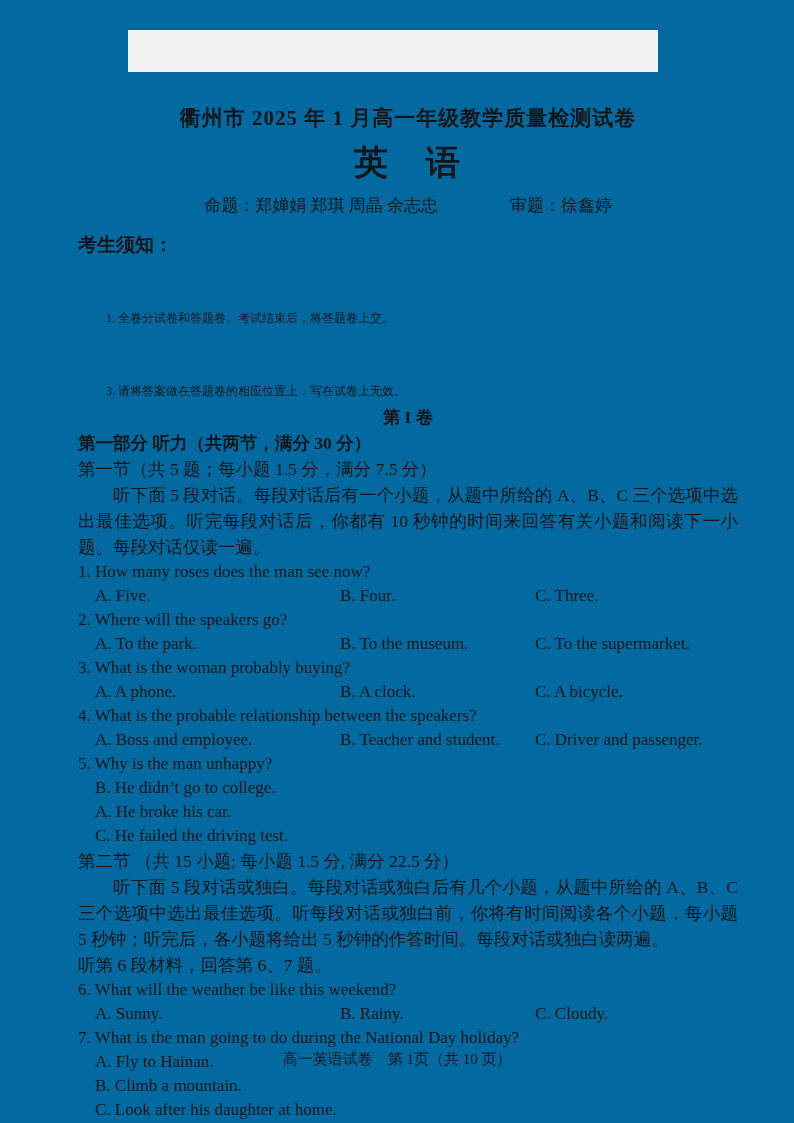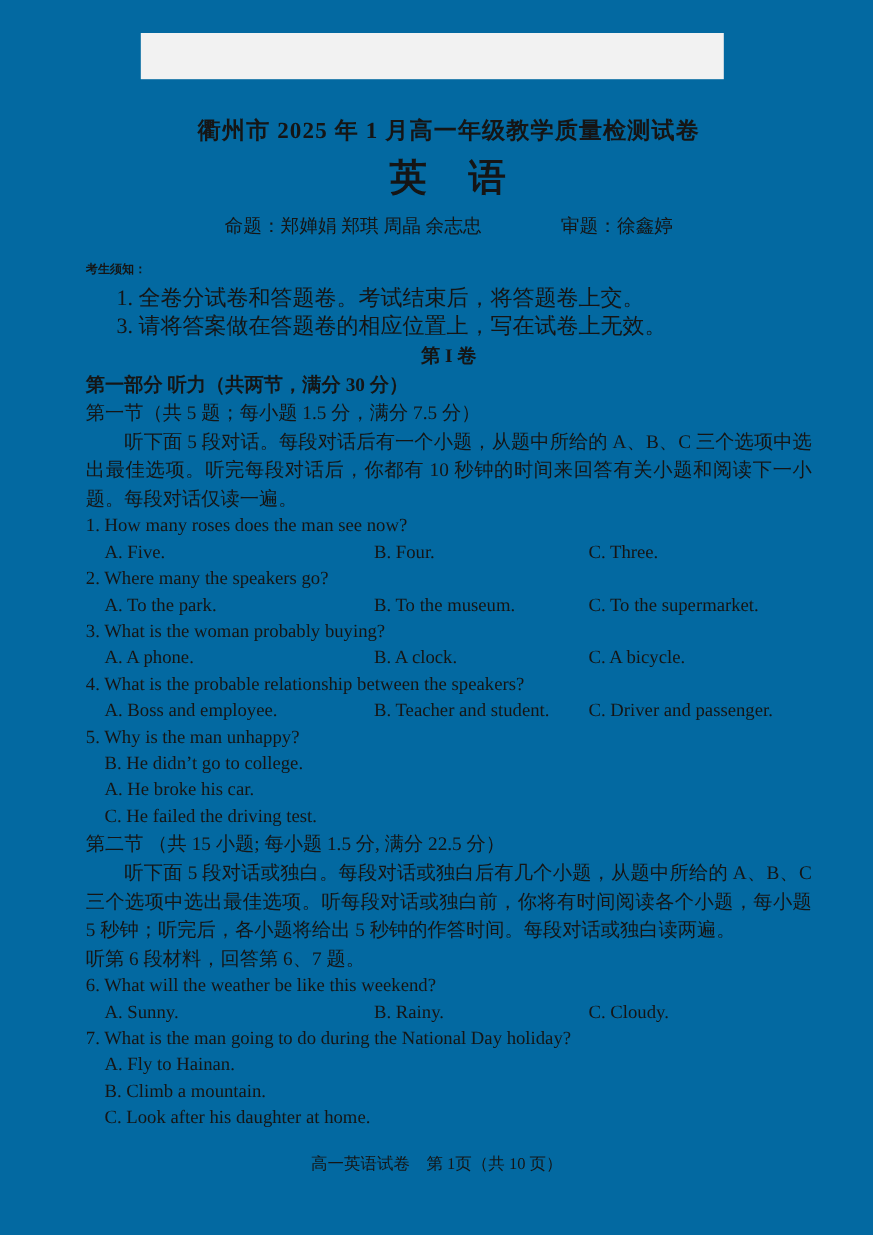--- a/index.html
+++ b/index.html
@@ -42,28 +42,29 @@
   .setters-line {
     display: flex;
     justify-content: center;
     gap: 72px;
     font-size: 17px;
     line-height: 24px;
     margin-top: 10px;
   }
   .notice-heading {
     font-weight: bold;
-    font-size: 11px;
+    font-size: 19px;
     line-height: 26px;
     margin-top: 14px;
   }
   .notice-item {
     margin-left: 28px;
-    font-size: 20px;
-    line-height: 26px;
+    font-size: 12px;
+    line-height: 26px;
+    margin-top: 47px;
   }
   .volume-heading {
     text-align: center;
     font-weight: bold;
     font-size: 17.5px;
     line-height: 26px;
   }
   .part-heading {
     font-weight: bold;
     font-size: 17.5px;
@@ -137,21 +138,21 @@
     <div class="question">
       <div class="q-line"><span>1.</span> <span>How many roses does the man see now?</span></div>
       <div class="options-row">
         <span class="opt">A. Five.</span>
         <span class="opt">B. Four.</span>
         <span class="opt">C. Three.</span>
       </div>
     </div>
 
     <div class="question">
-      <div class="q-line"><span>2.</span> <span>Where many the speakers go?</span></div>
+      <div class="q-line"><span>2.</span> <span>Where will the speakers go?</span></div>
       <div class="options-row">
         <span class="opt">A. To the park.</span>
         <span class="opt">B. To the museum.</span>
         <span class="opt">C. To the supermarket.</span>
       </div>
     </div>
 
     <div class="question">
       <div class="q-line"><span>3.</span> <span>What is the woman probably buying?</span></div>
       <div class="options-row">

